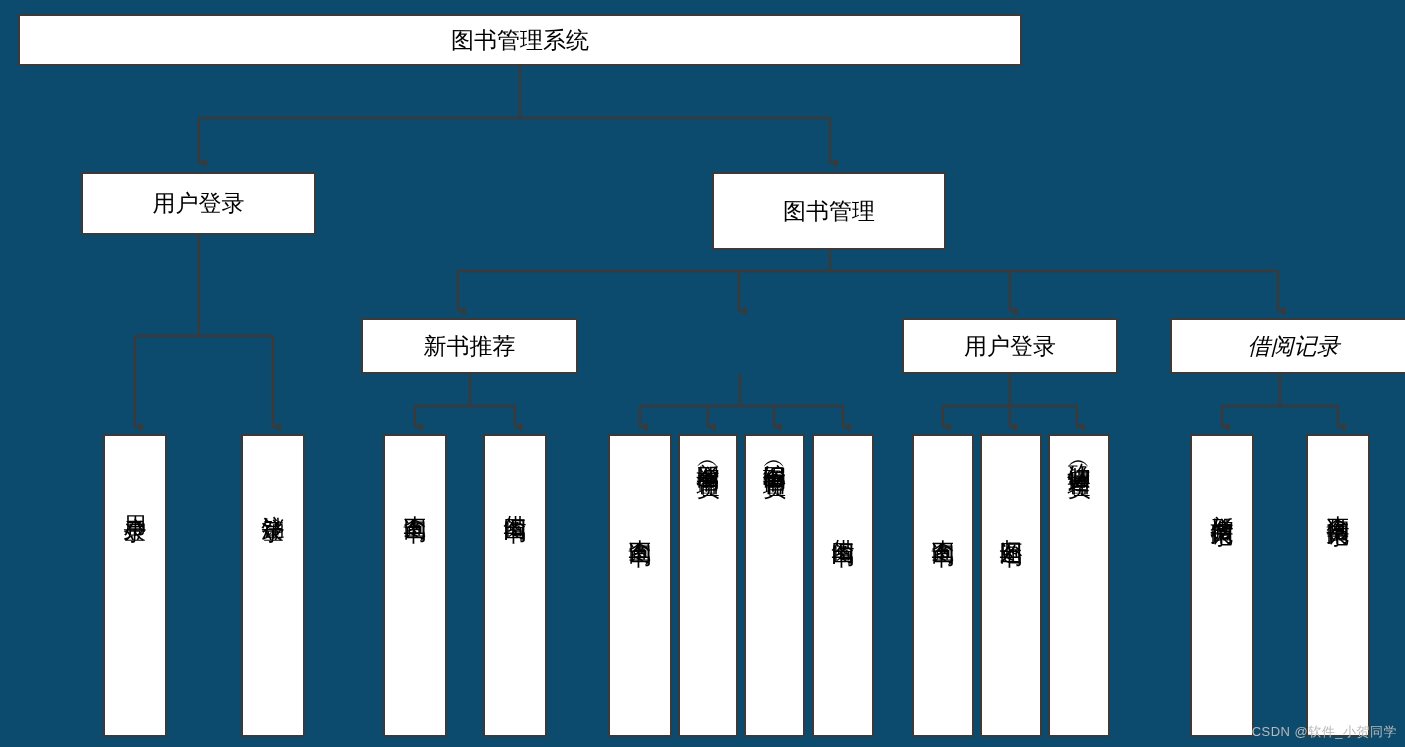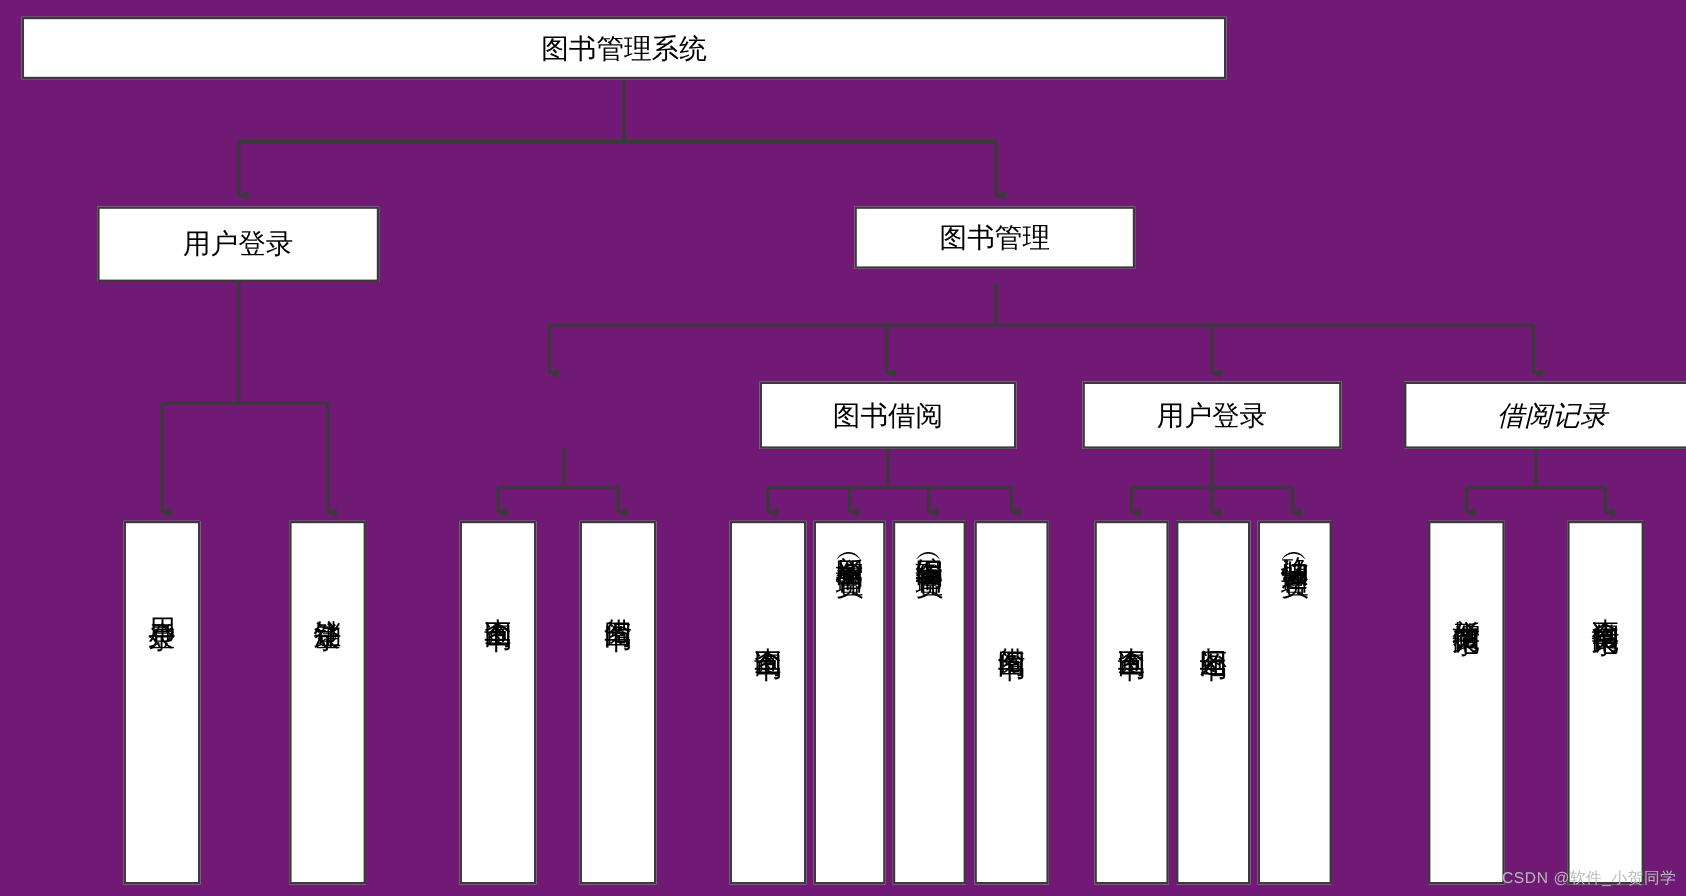--- a/index.html
+++ b/index.html
@@ -7,21 +7,21 @@
     padding: 0;
     background: #ffffff;
   }
   body {
     font-family: "Liberation Sans", "DejaVu Sans", sans-serif;
   }
   #canvas {
     position: relative;
     width: 1405px;
     height: 747px;
-    background: #701a75;
+    background: #0c4a6e;
     overflow: hidden;
   }
   #wires {
     position: absolute;
     left: 0;
     top: 0;
     width: 1405px;
     height: 747px;
   }
   .node {
@@ -131,26 +131,26 @@
     </g>
   </svg>
 
   <div class="node root" style="left:18px; top:14px; width:1004px; height:52px;">
     <span class="node-label">图书管理系统</span>
   </div>
 
   <div class="node horizontal" style="left:81px; top:172px; width:235px; height:63px;">
     <span class="node-label">用户登录</span>
   </div>
-  <div class="node horizontal" style="left:712px; top:172px; width:234px; height:52px;">
+  <div class="node horizontal" style="left:712px; top:172px; width:234px; height:78px;">
     <span class="node-label">图书管理</span>
   </div>
 
-  <div class="node horizontal" style="left:633px; top:318px; width:214px; height:56px;">
-    <span class="node-label">图书借阅</span>
+  <div class="node horizontal" style="left:361px; top:318px; width:217px; height:56px;">
+    <span class="node-label">新书推荐</span>
   </div>
   <div class="node horizontal" style="left:902px; top:318px; width:216px; height:56px;">
     <span class="node-label">用户登录</span>
   </div>
   <div class="node horizontal" style="left:1170px; top:318px; width:247px; height:56px;font-style:italic;">
     <span class="node-label">借阅记录</span>
   </div>
 
   <div class="node vertical mid" style="left:103px; top:434px; width:64px; height:303px;">
     <span class="node-label">用户登录</span>

